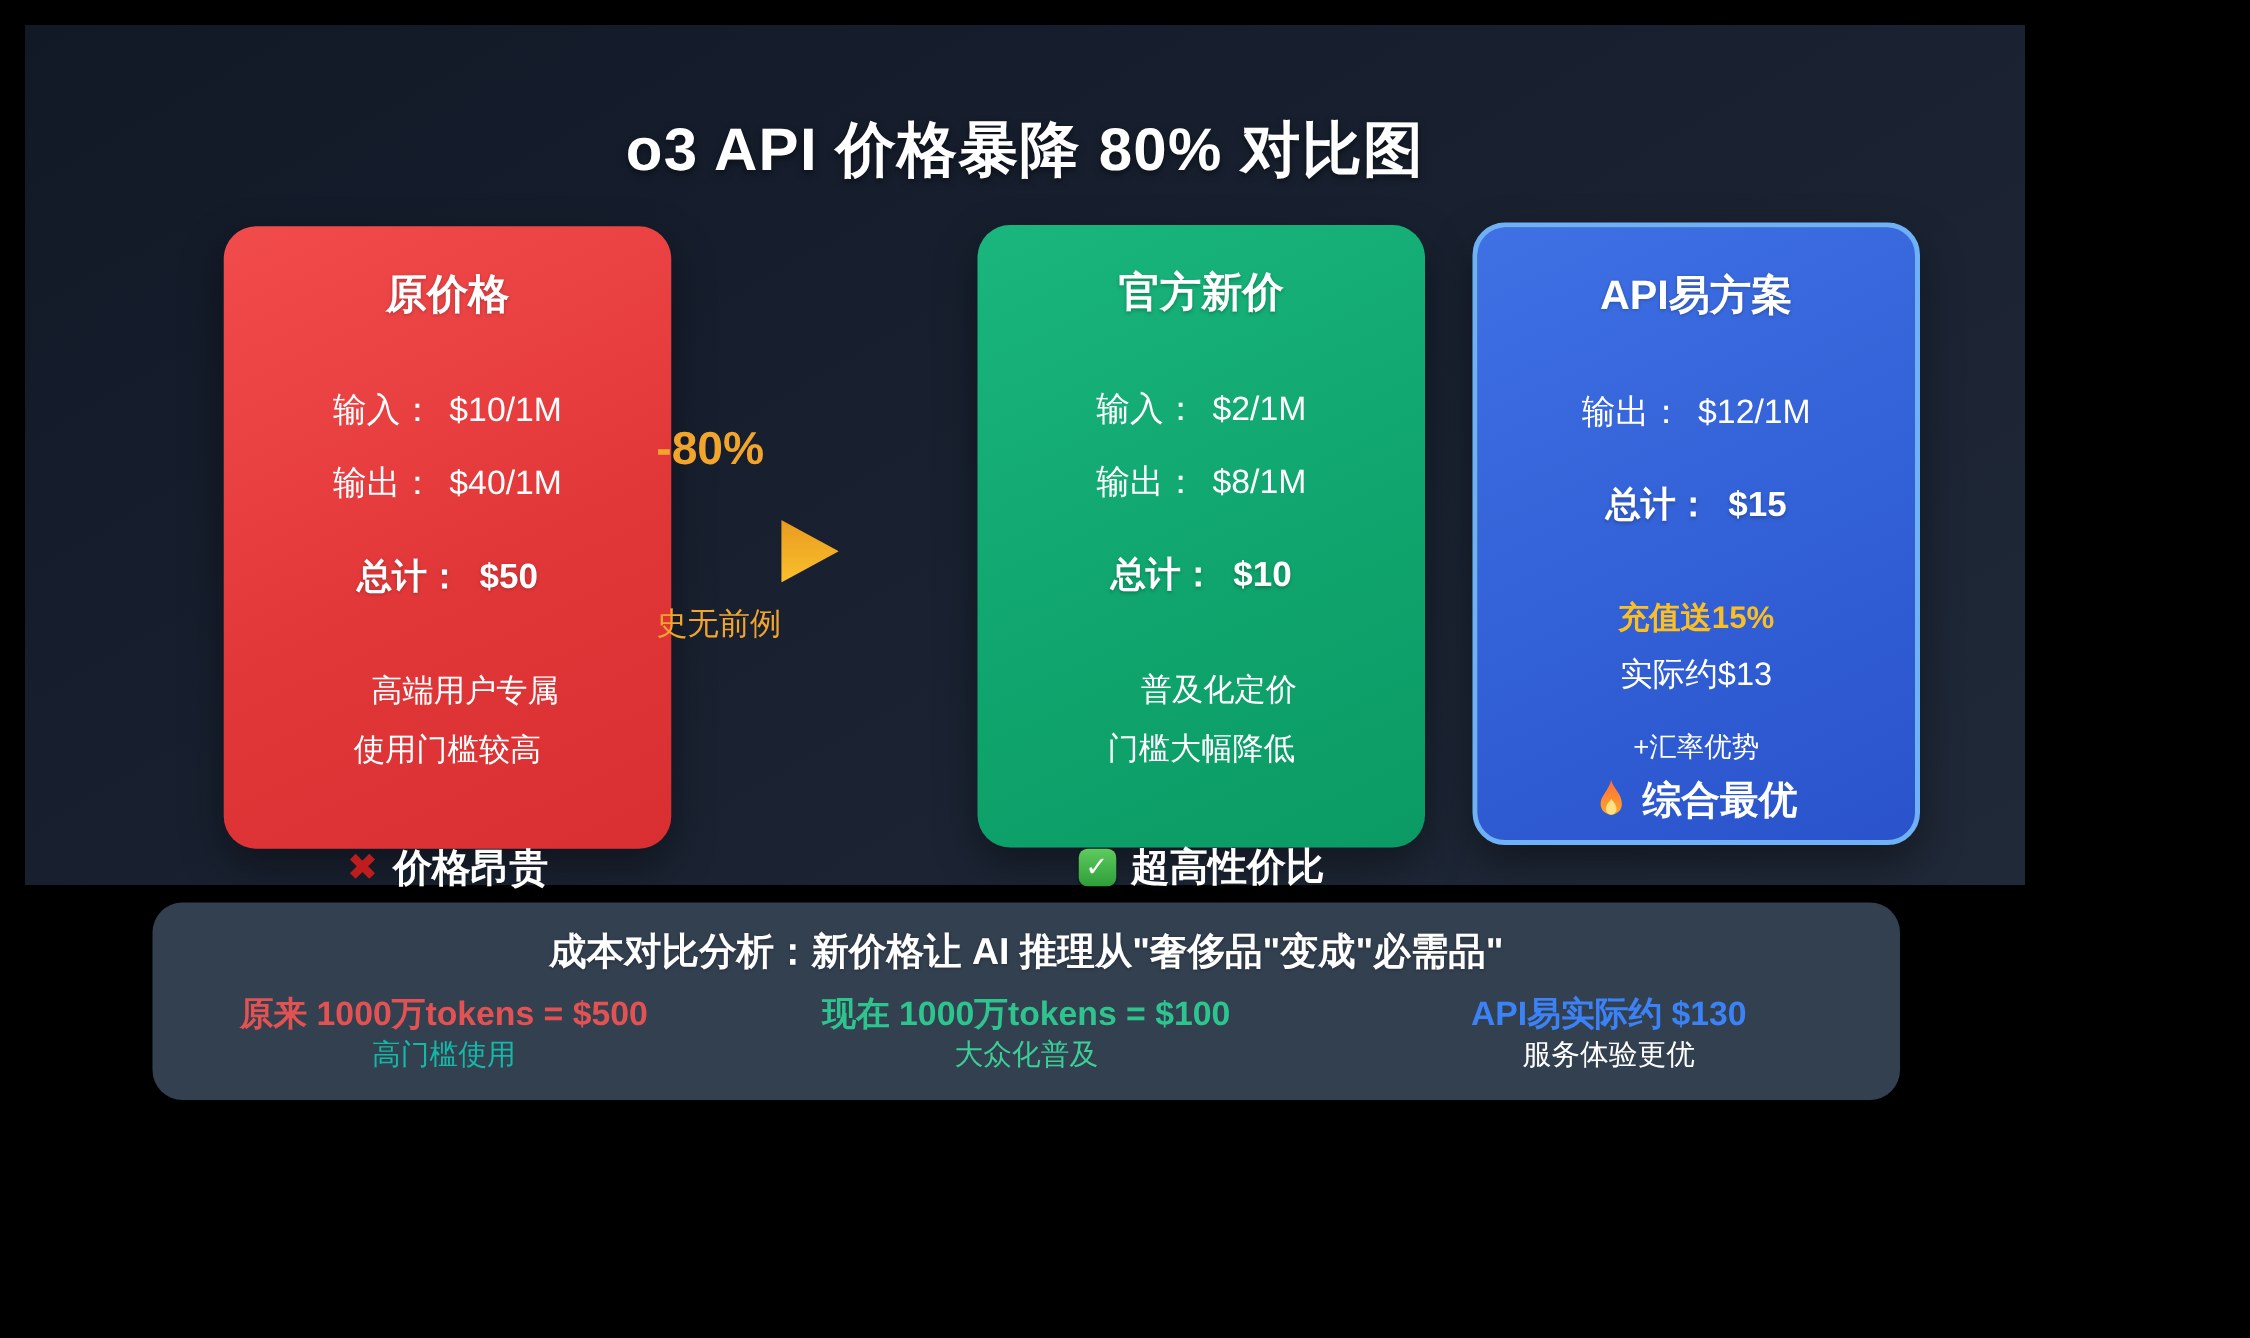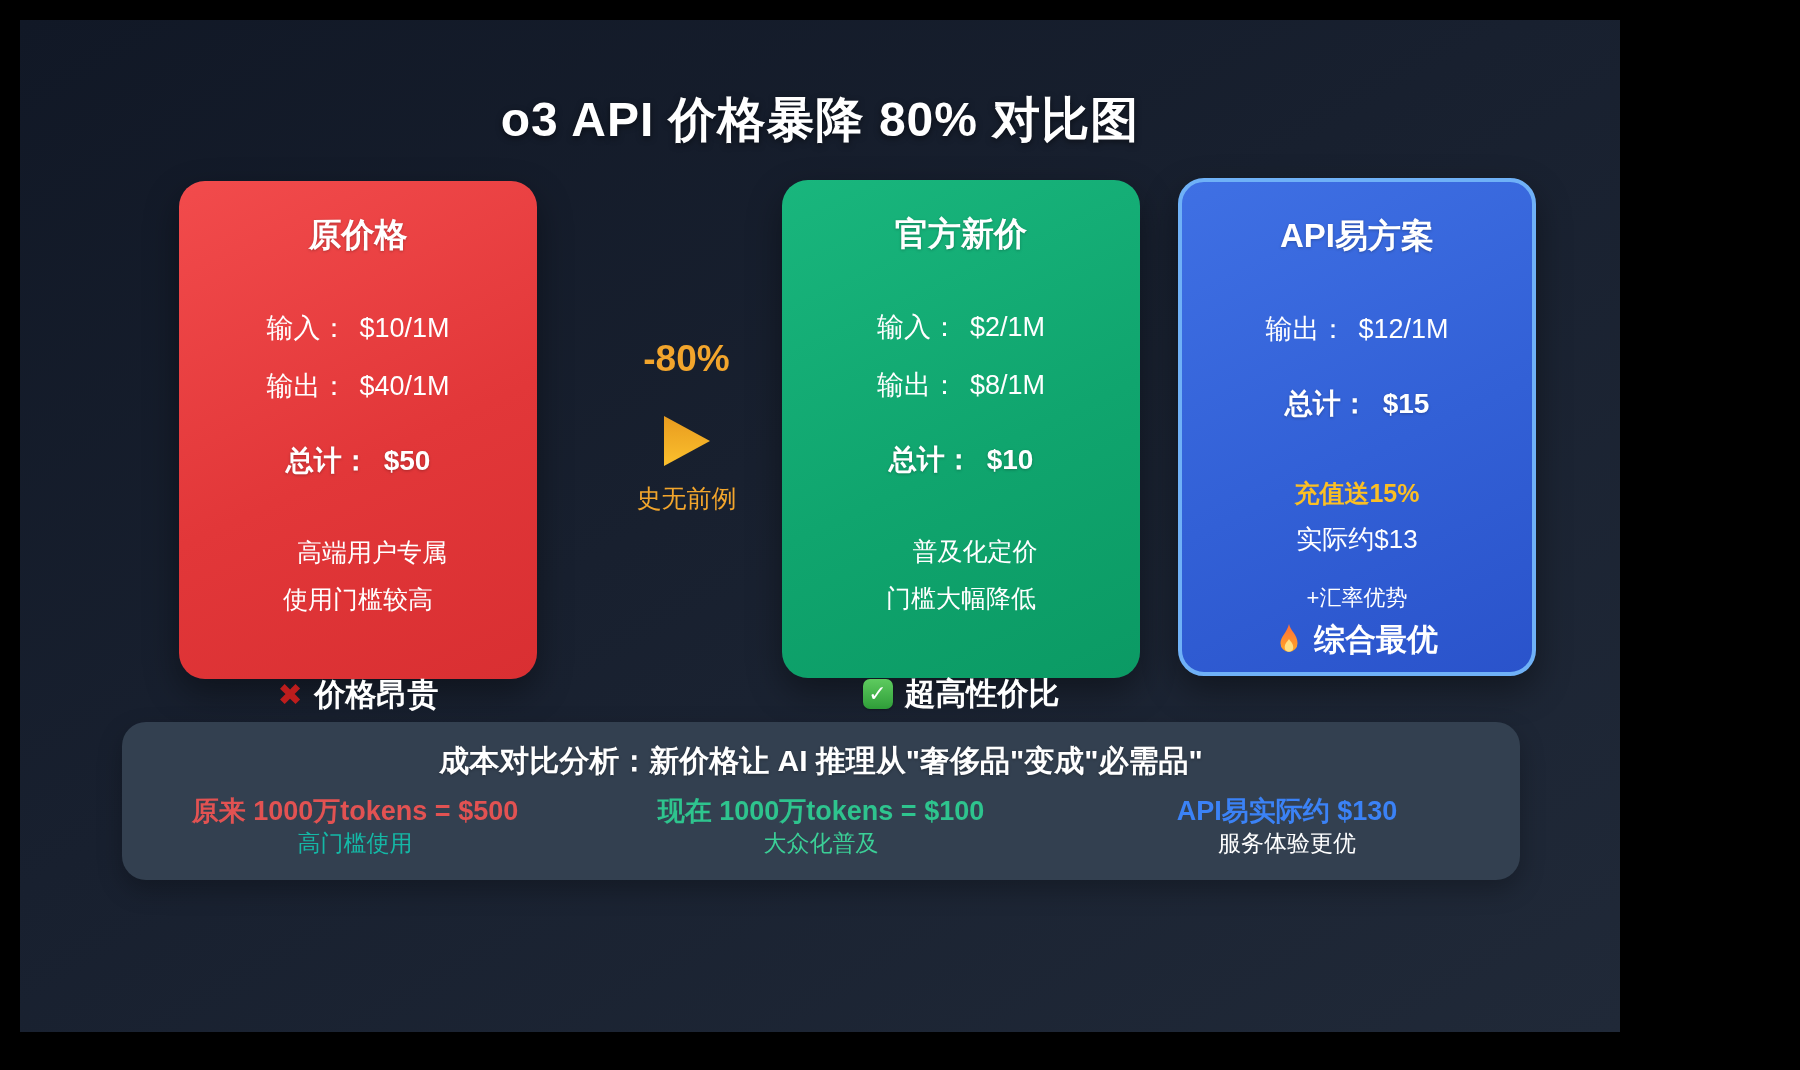--- a/index.html
+++ b/index.html
@@ -2,21 +2,21 @@
 <html><head>
 <meta charset="utf-8">
 <style>
   html,body{margin:0;padding:0;}
   body{
     width:1800px;height:1070px;position:relative;background:#000;
     font-family:"Liberation Sans","DejaVu Sans",sans-serif;
     overflow:hidden;
   }
   .stage{
-    position:absolute;left:20px;top:20px;width:1600px;height:1012px;
+    position:absolute;left:20px;top:20px;width:1600px;height:688px;
     background:linear-gradient(150deg,#111826 0%,#18202f 45%,#202938 100%);
   }
   .main-title{
     position:absolute;top:36px;left:0;width:100%;text-align:center;
     color:#fff;font-size:48px;font-weight:700;letter-spacing:1px;
     text-shadow:0 2px 6px rgba(0,0,0,.5);
   }
   .card{
     position:absolute;width:358px;height:498px;border-radius:26px;
     color:#fff;text-align:center;box-shadow:0 14px 34px rgba(0,0,0,.38);
@@ -39,21 +39,21 @@
   .extra-line{margin-top:26px;font-size:22px;}
   .badge-row{margin-top:58px;font-size:31px;font-weight:700;
     display:flex;align-items:center;justify-content:center;gap:12px;}
   .badge-row-tight{margin-top:6px;}
   .cross-glyph{color:#bd1d1d;font-size:30px;font-weight:700;line-height:1;}
   .check-glyph{
     width:30px;height:30px;border-radius:7px;display:inline-flex;align-items:center;justify-content:center;
     background:linear-gradient(180deg,#5ecb5f,#2f9e39);color:#fff;font-size:22px;font-weight:700;
     box-shadow:0 1px 2px rgba(0,0,0,.3);
   }
-  .arrow-zone{position:absolute;left:544px;top:318px;width:245px;text-align:center;color:#f2a52c;}
+  .arrow-zone{position:absolute;left:505px;top:318px;width:245px;color:#f2a52c;}
   .arrow-percent{font-size:37px;font-weight:700;}
   .arrow-triangle{margin:36px auto 0;display:block;}
   .arrow-caption{margin-top:16px;font-size:25px;}
   .summary{
     position:absolute;left:102px;top:702px;width:1398px;height:158px;
     background:#334050;border-radius:24px;box-shadow:0 10px 24px rgba(0,0,0,.25);
   }
   .summary-heading{margin-top:19px;text-align:center;color:#fff;font-size:30px;font-weight:700;
     text-shadow:0 1px 3px rgba(0,0,0,.3);}
   .summary-cols{display:flex;margin-top:12px;}

